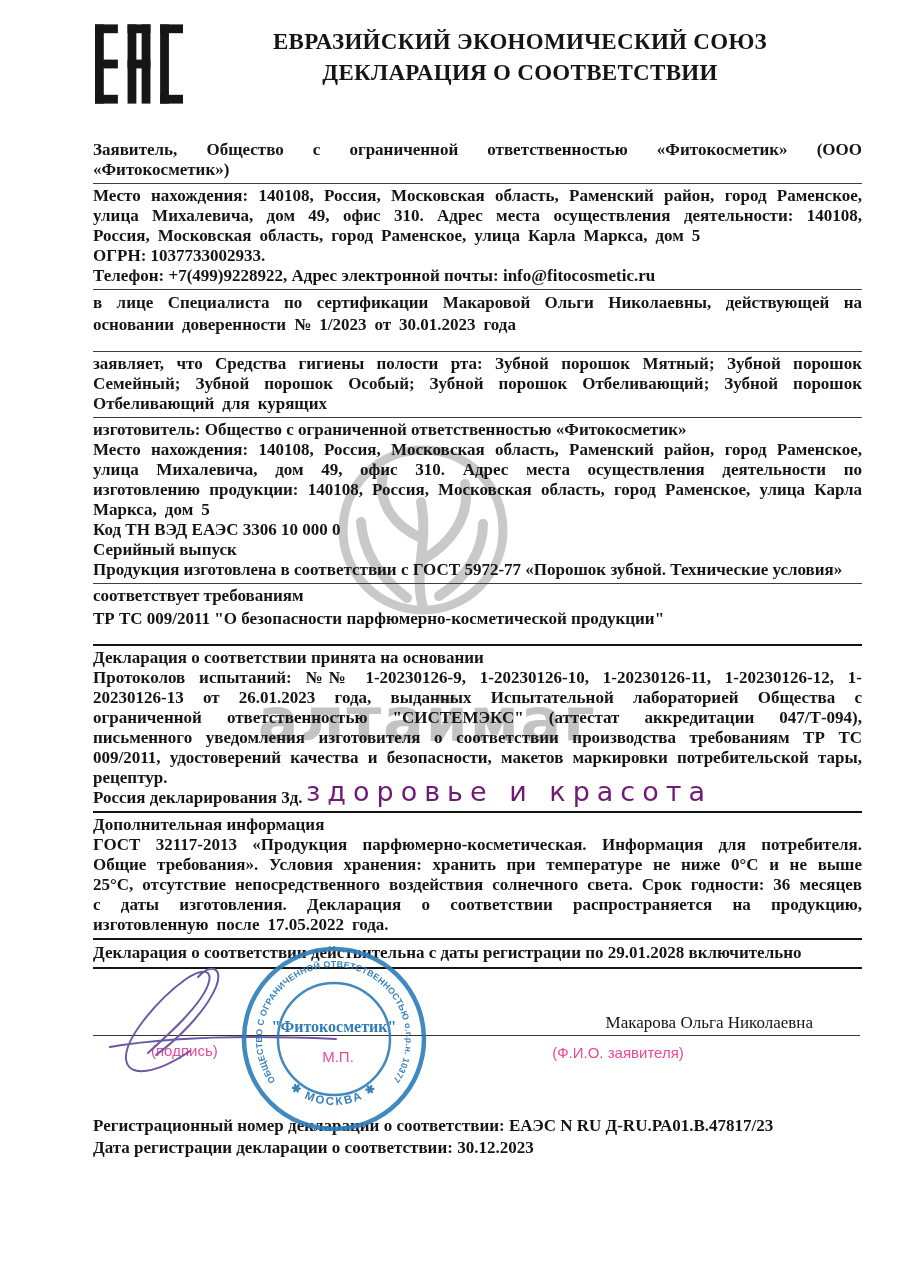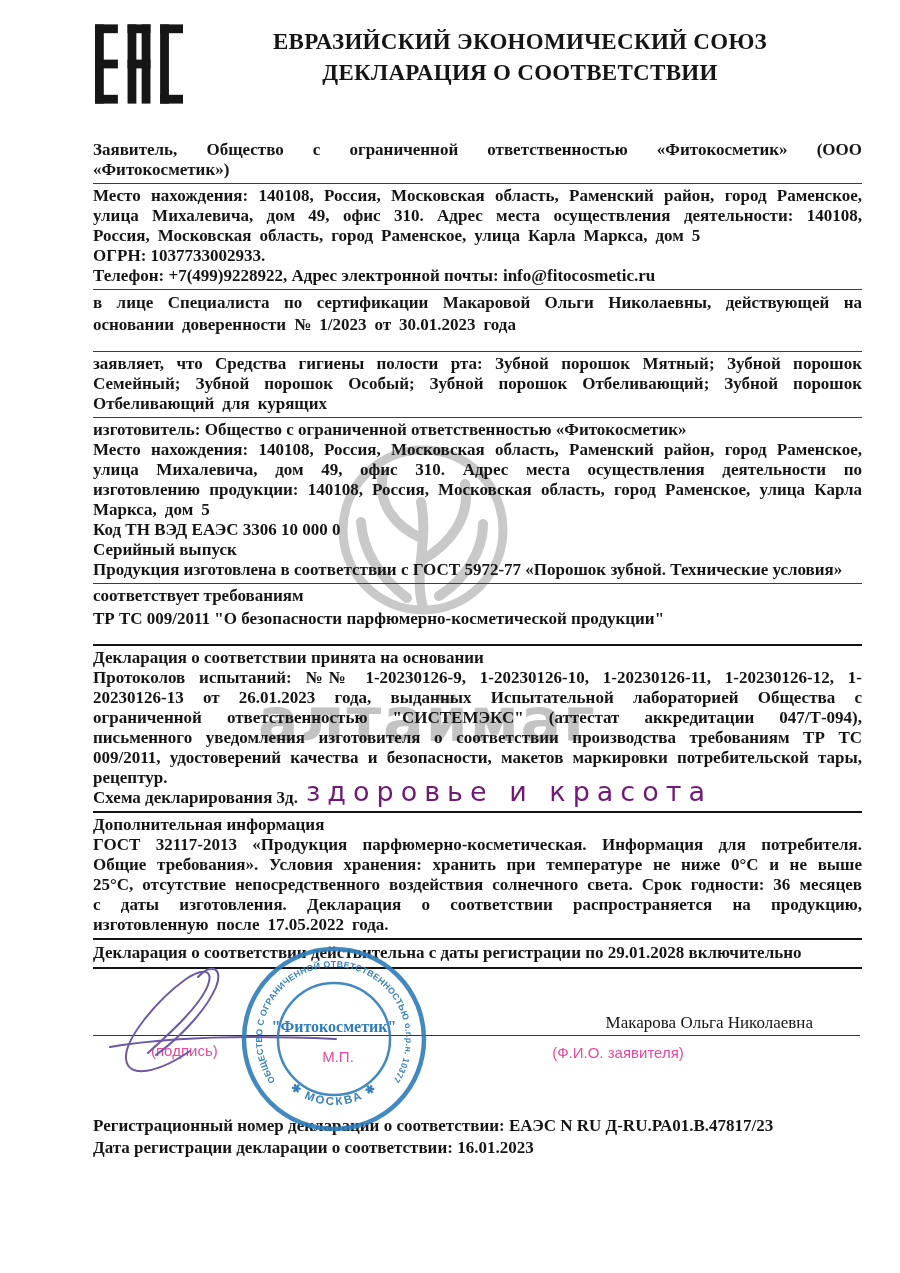--- a/index.html
+++ b/index.html
@@ -128,21 +128,21 @@
     </section>
 
     <section class="sec-compliance">
       <p class="bold-head">соответствует требованиям</p>
       <p>ТР ТС 009/2011 "О безопасности парфюмерно-косметической продукции"</p>
     </section>
 
     <section class="sec-basis">
       <p class="bold-head">Декларация о соответствии принята на основании</p>
       <p class="just">Протоколов испытаний: №№ 1-20230126-9, 1-20230126-10, 1-20230126-11, 1-20230126-12, 1-20230126-13 от 26.01.2023 года, выданных Испытательной лабораторией Общества с ограниченной ответственностью "СИСТЕМЭКС" (аттестат аккредитации 047/Т-094), письменного уведомления изготовителя о соответствии производства требованиям ТР ТС 009/2011, удостоверений качества и безопасности, макетов маркировки потребительской тары, рецептур.</p>
-      <p>Схема декларирования 3д.</p>
+      <p>Россия декларирования 3д.</p>
     </section>
 
     <section class="sec-additional">
       <p class="bold-head">Дополнительная информация</p>
       <p class="just">ГОСТ 32117-2013 «Продукция парфюмерно-косметическая. Информация для потребителя. Общие требования». Условия хранения: хранить при температуре не ниже 0°С и не выше 25°С, отсутствие непосредственного воздействия солнечного света. Срок годности: 36 месяцев с даты изготовления. Декларация о соответствии распространяется на продукцию, изготовленную после 17.05.2022 года.</p>
     </section>
 
     <section class="sec-validity">
       <p>Декларация о соответствии действительна с даты регистрации по 29.01.2028 включительно</p>
     </section>
@@ -179,17 +179,17 @@
       <div class="fio-name">Макарова Ольга Николаевна</div>
       <div class="fio-label">(Ф.И.О. заявителя)</div>
     </div>
 
     <p class="reg-line">
       <span>Регистрационный номер декларации о соответствии:</span>
       <span>ЕАЭС N RU Д-RU.РА01.В.47817/23</span>
     </p>
     <p class="date-line">
       <span>Дата регистрации декларации о соответствии:</span>
-      <span>16.01.2023</span>
+      <span>30.12.2023</span>
     </p>
 
   </div>
 </div>
 
 </body></html>

